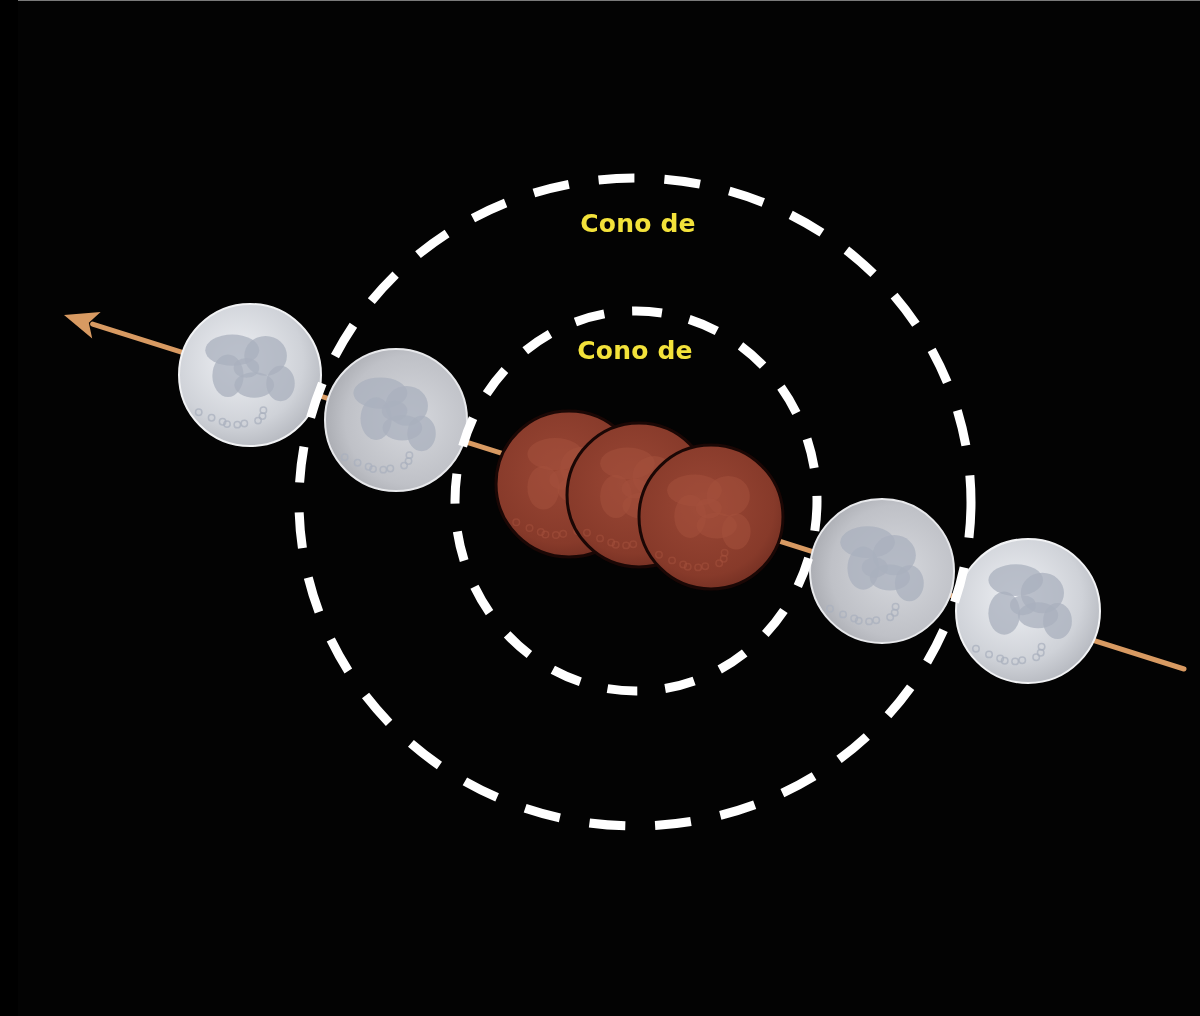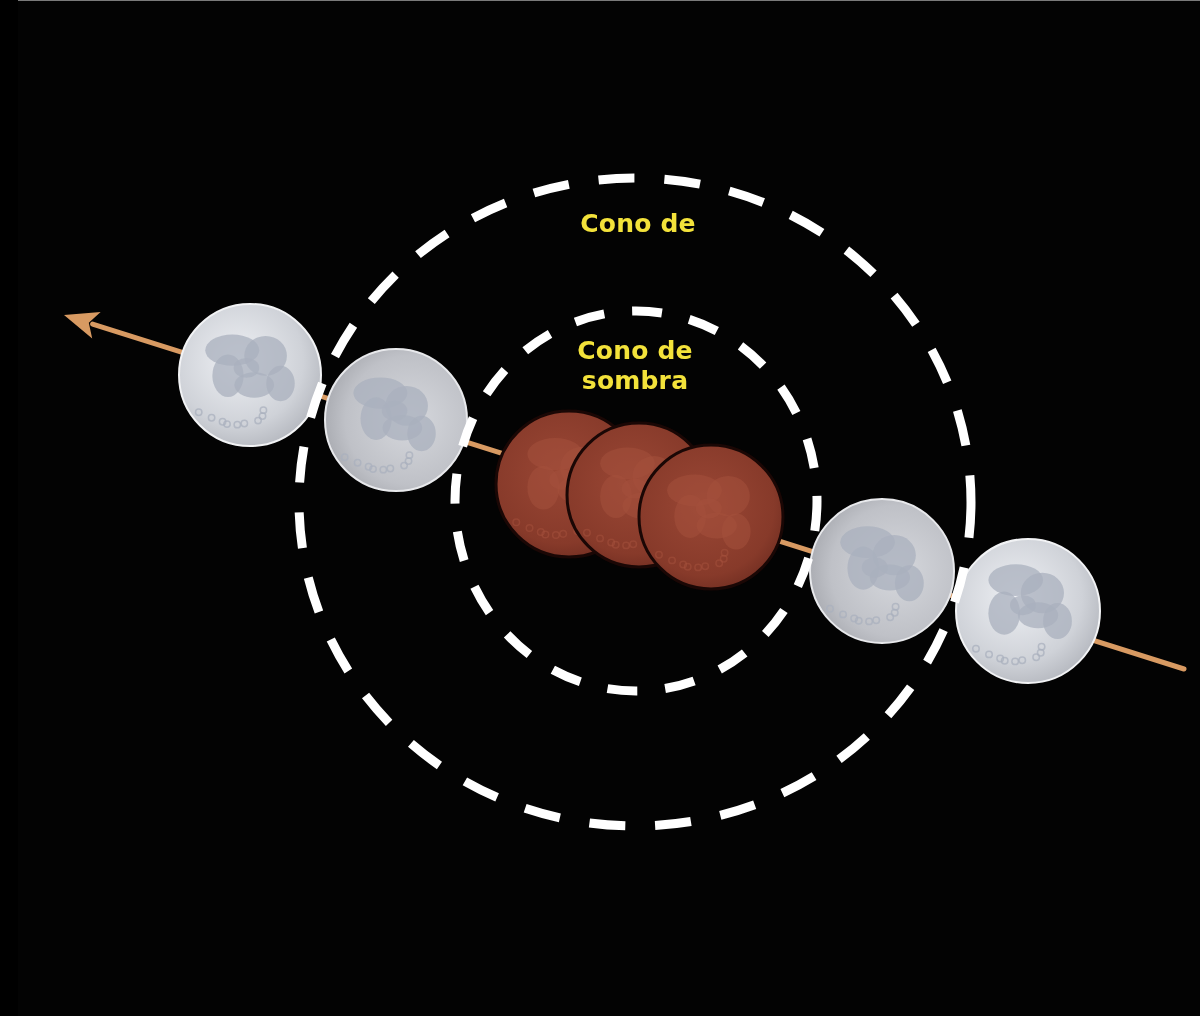--- a/index.html
+++ b/index.html
@@ -189,15 +189,14 @@
   <ellipse id="cone-penumbra" fill="none" stroke-width="9" stroke-dasharray="36 30" cx="617" cy="501" rx="336" ry="324" stroke="#ffffff"></ellipse>
       <ellipse id="cone-umbra" fill="none" stroke-width="9" stroke-dasharray="30 28" cx="618" cy="500" rx="181" ry="190" stroke="#ffffff"></ellipse>
     </svg>
 
   <div class="label" id="label-penumbra" style="left: 500px; top: 208px; color: rgb(243, 226, 58);">
     <div>Cono de</div>
   </div>
 
   <div class="label" id="label-umbra" style="left: 497px; top: 335px; color: rgb(243, 226, 58);">
     <div>Cono de</div>
-    <div>sombra</div>
   </div>
 </div>
 
 </body></html>

